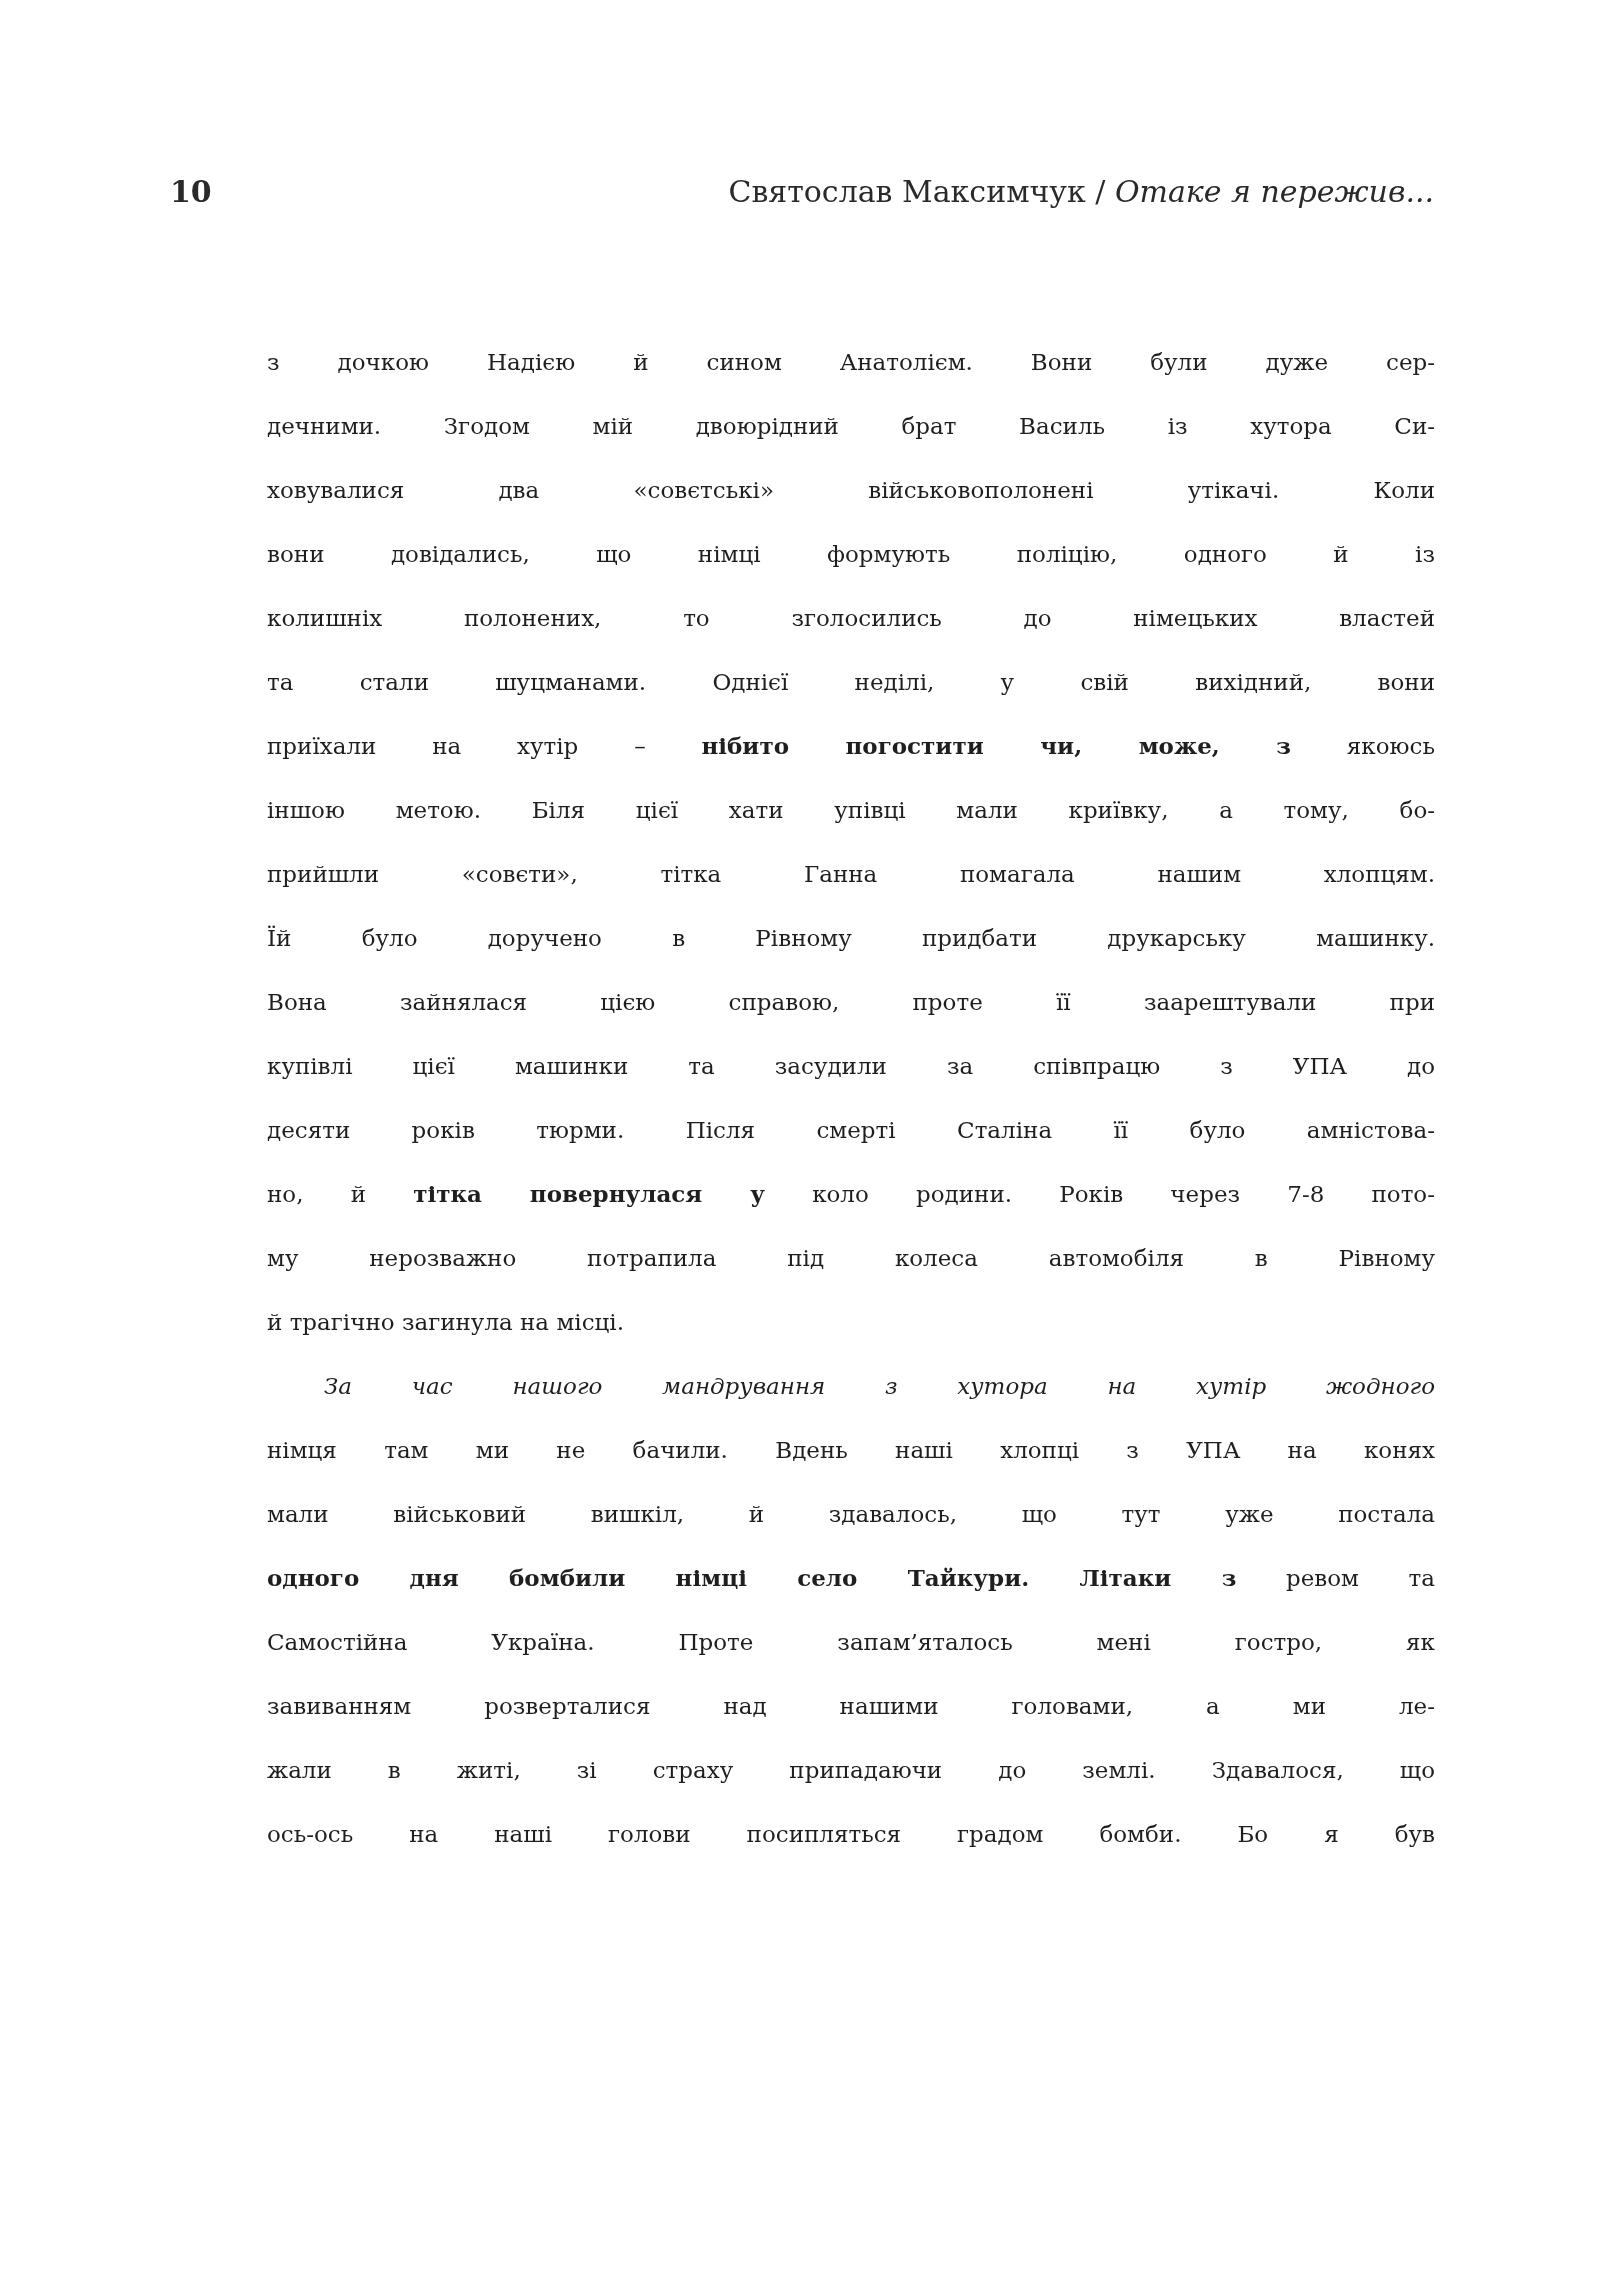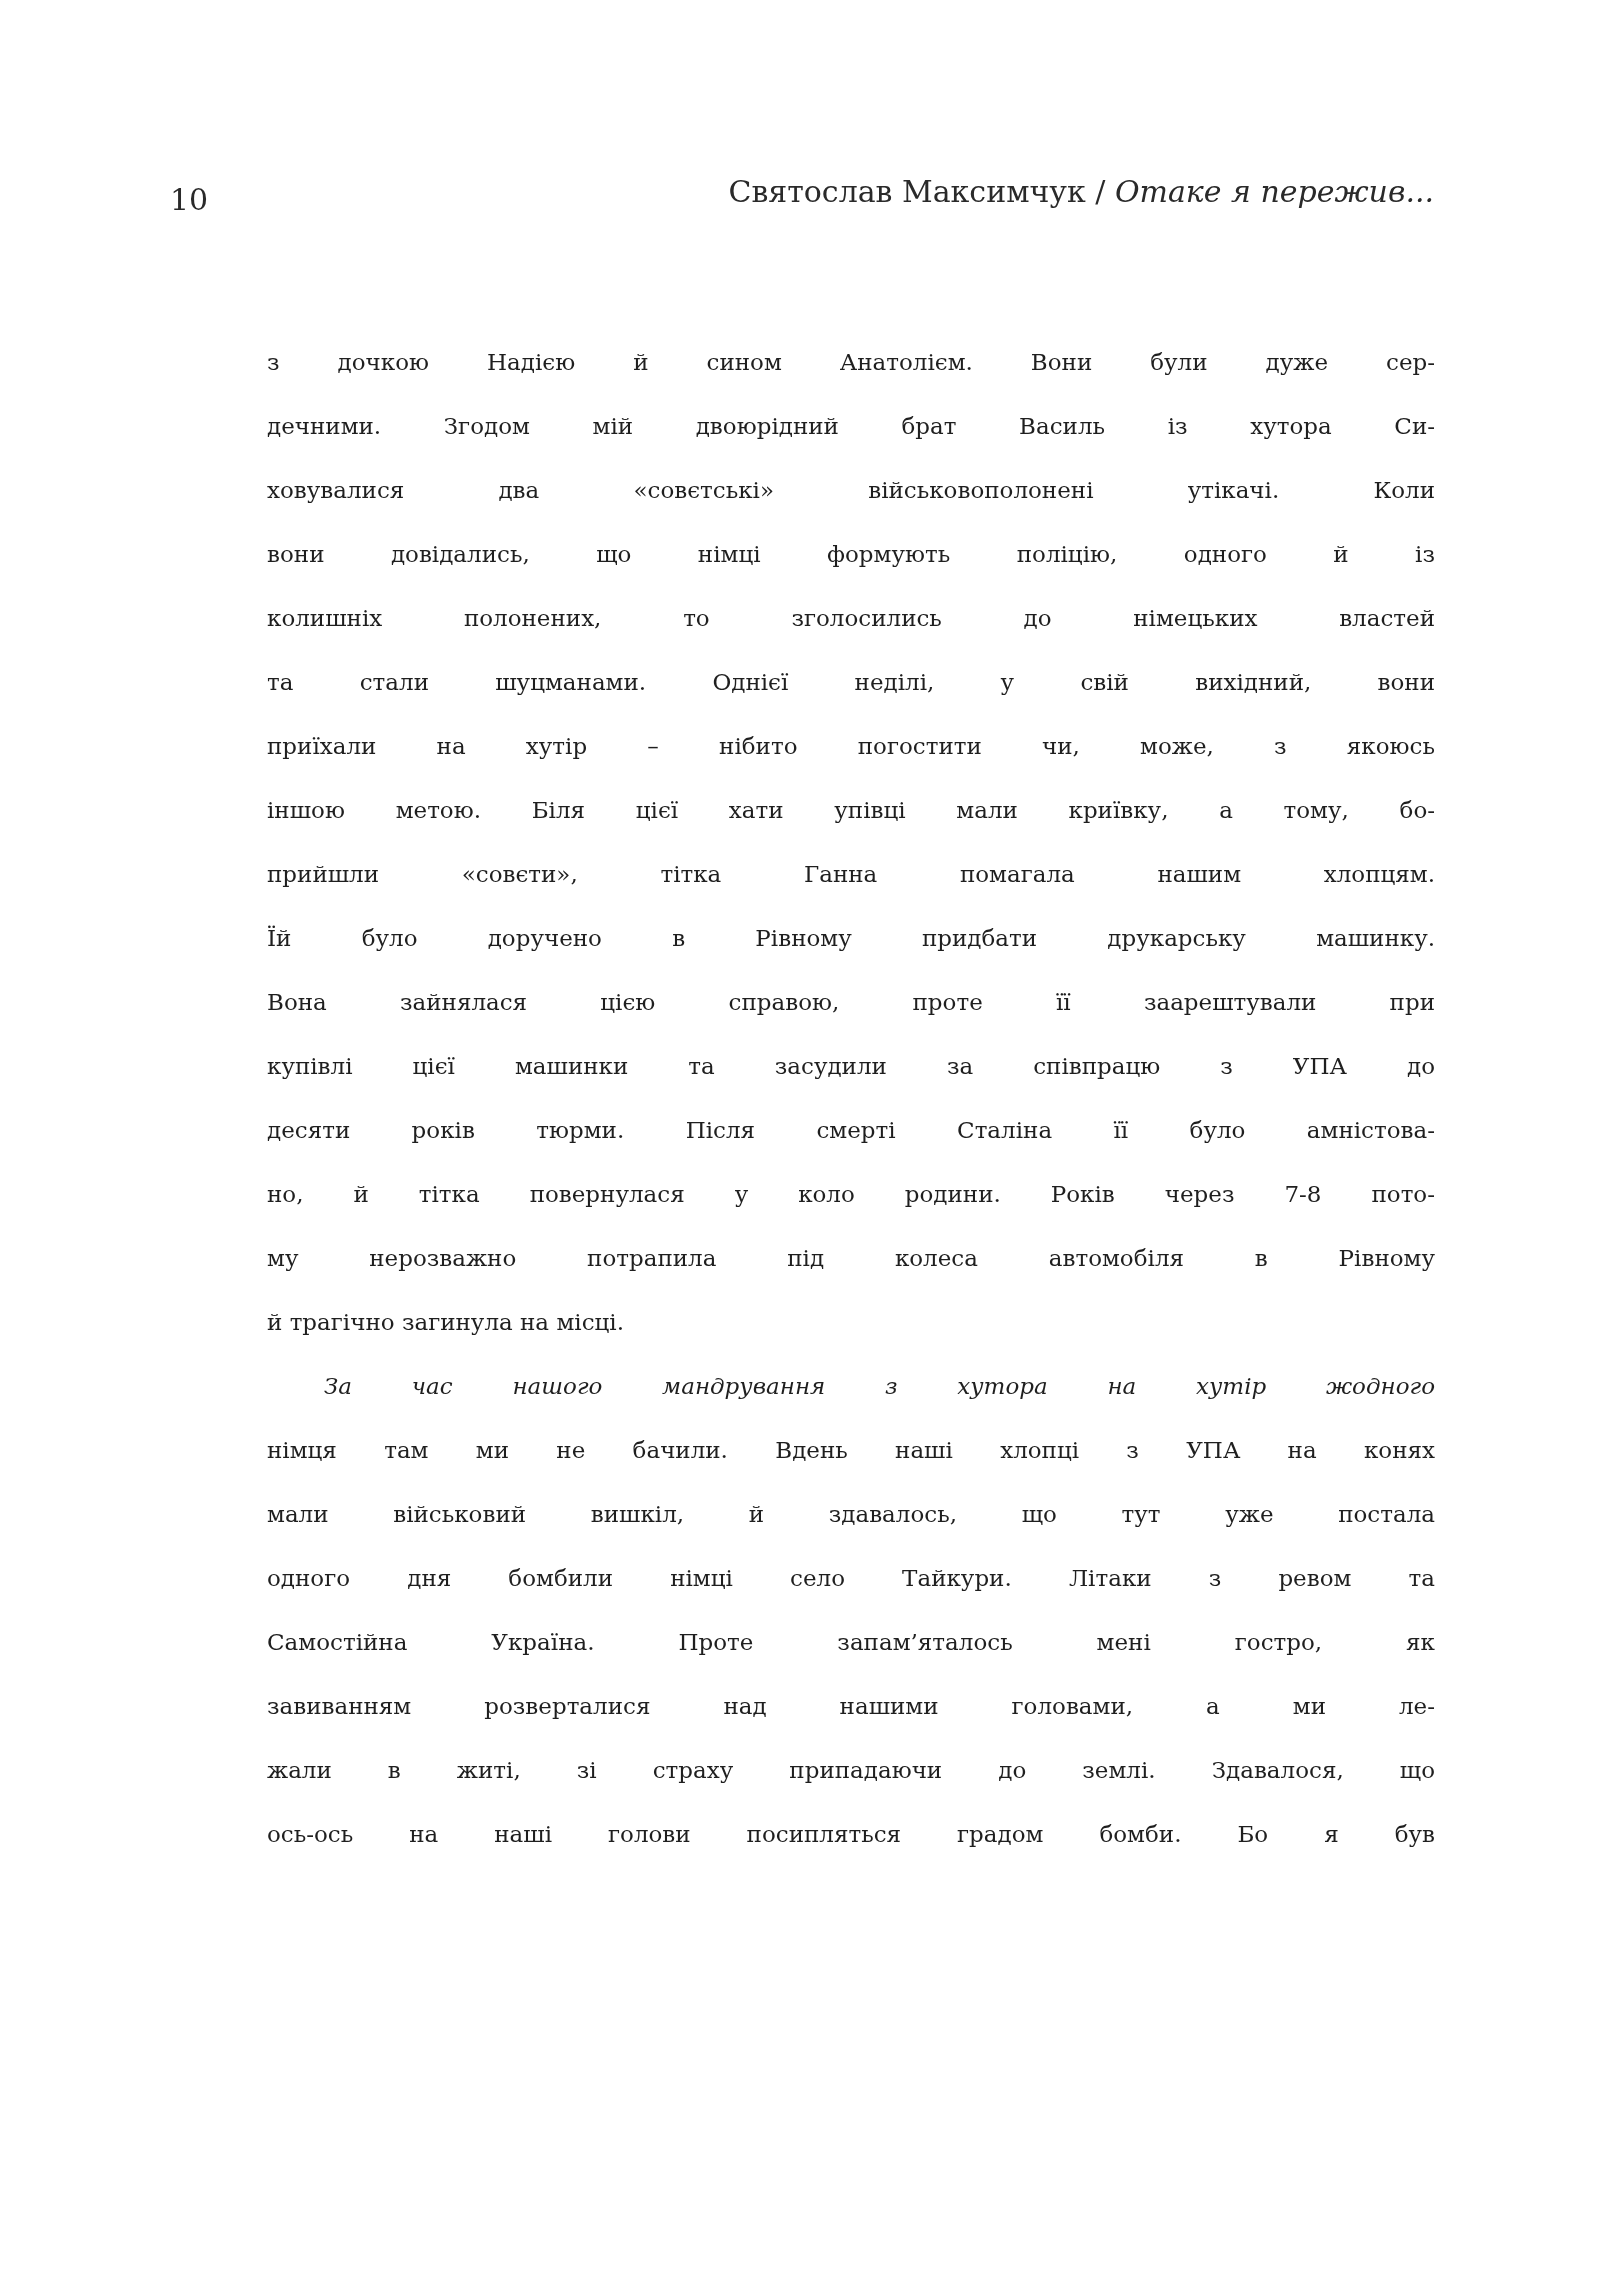--- a/index.html
+++ b/index.html
@@ -22,21 +22,22 @@
     left: 170px;
     right: 184px;
     height: 37px;
     font-size: 30px;
     line-height: 34px;
     color: #2a2a2a;
   }
   .pagenum {
     position: absolute;
     left: 0;
-    top: 8px;
+    top: 0;
+    font-weight: bold;
   }
   .head-text {
     position: absolute;
     right: 0;
     top: 0;
     white-space: nowrap;
   }
   .head-text em {
     font-style: italic;
   }
@@ -55,21 +56,21 @@
     white-space: normal;
   }
   .line-last {
     text-align-last: left;
   }
   .line-indent {
     padding-left: 57px;
     font-style: italic;
   }
   .bold {
-    font-weight: normal;
+    font-weight: bold;
   }
 </style>
 </head>
 <body>
 
 <div class="page">
   <div class="running-head">
     <span class="pagenum">10</span>
     <span class="head-text"><span>Святослав Максимчук</span><span> / </span><em>Отаке я пережив...</em></span>
   </div>

